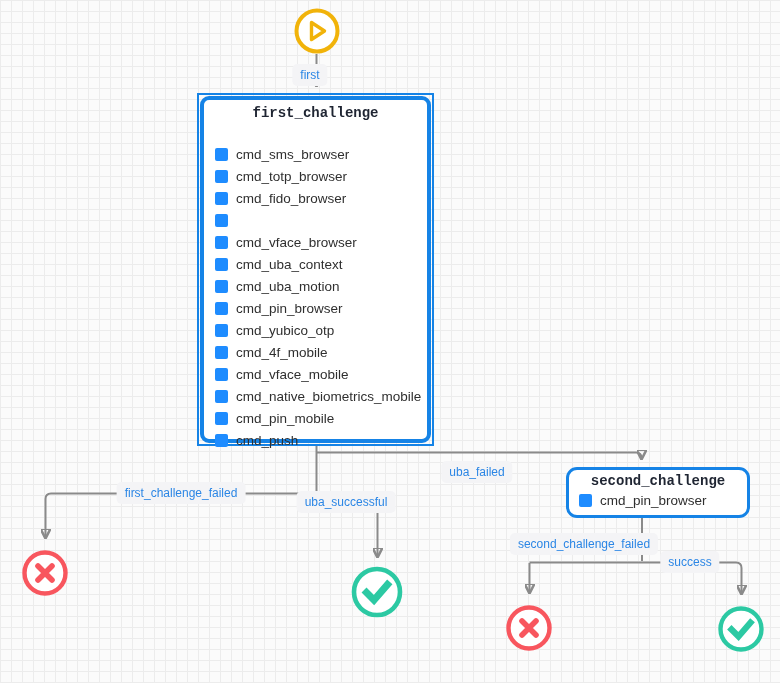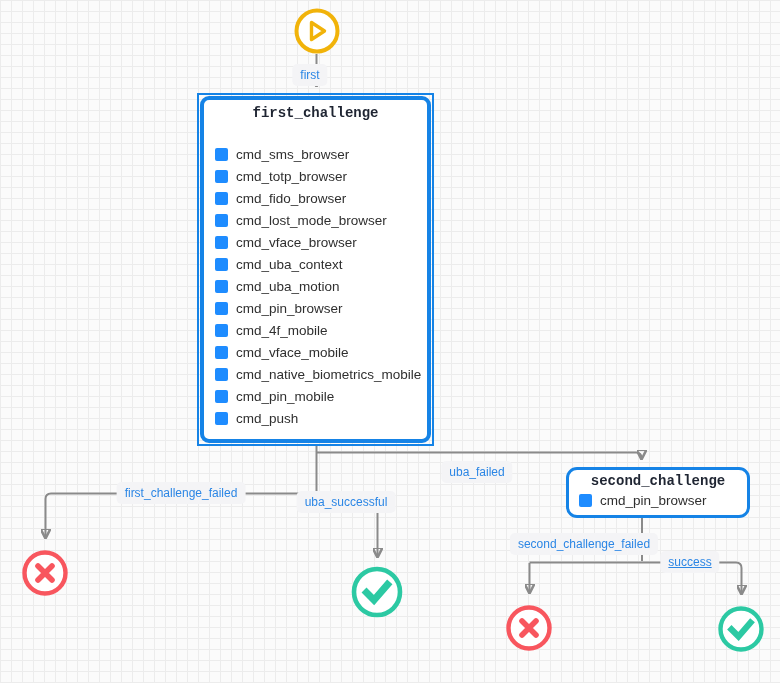--- a/index.html
+++ b/index.html
@@ -76,37 +76,40 @@
         <div class="item-row">
             <span class="item-sq"></span>
             <span class="item-label">cmd_totp_browser</span>
           </div>
         <div class="item-row">
             <span class="item-sq"></span>
             <span class="item-label">cmd_fido_browser</span>
           </div>
         <div class="item-row">
             <span class="item-sq"></span>
-            <span class="item-label">cmd_lost_mode_browser</span>
           </div>
         <div class="item-row">
             <span class="item-sq"></span>
             <span class="item-label">cmd_vface_browser</span>
           </div>
         <div class="item-row">
             <span class="item-sq"></span>
             <span class="item-label">cmd_uba_context</span>
           </div>
         <div class="item-row">
             <span class="item-sq"></span>
             <span class="item-label">cmd_uba_motion</span>
           </div>
         <div class="item-row">
             <span class="item-sq"></span>
             <span class="item-label">cmd_pin_browser</span>
+          </div>
+        <div class="item-row">
+            <span class="item-sq"></span>
+            <span class="item-label">cmd_yubico_otp</span>
           </div>
         <div class="item-row">
             <span class="item-sq"></span>
             <span class="item-label">cmd_4f_mobile</span>
           </div>
         <div class="item-row">
             <span class="item-sq"></span>
             <span class="item-label">cmd_vface_mobile</span>
           </div>
         <div class="item-row">
@@ -131,21 +134,21 @@
         <span class="item-sq"></span>
         <span class="item-label">cmd_pin_browser</span>
       </div>
   </div>
 
   <div class="edge-label" style="left:310px;top:75px;">first</div>
   <div class="edge-label" style="left:477px;top:472px;">uba_failed</div>
   <div class="edge-label" style="left:181px;top:493px;">first_challenge_failed</div>
   <div class="edge-label" style="left:346px;top:502px;text-align:right;">uba_successful</div>
   <div class="edge-label" style="left:584px;top:544px;">second_challenge_failed</div>
-  <div class="edge-label" style="left:690px;top:562px;text-decoration:underline;">success</div>
+  <div class="edge-label" style="left:690px;top:562px;">success</div>
 
   <svg class="endicon" style="left:22px;top:550px;" width="46" height="46">
     <g>
       <circle cx="23" cy="23" r="20.5" fill="#ffffff" stroke="#f8565e" stroke-width="4.4"></circle>
       <path d="M16,16 L30,30 M30,16 L16,30" stroke="#f8565e" stroke-width="5.6" stroke-linecap="round" fill="none"></path>
     </g>
   </svg>
 
   <svg class="endicon" style="left:351px;top:566px;" width="52" height="52">
     <g>

